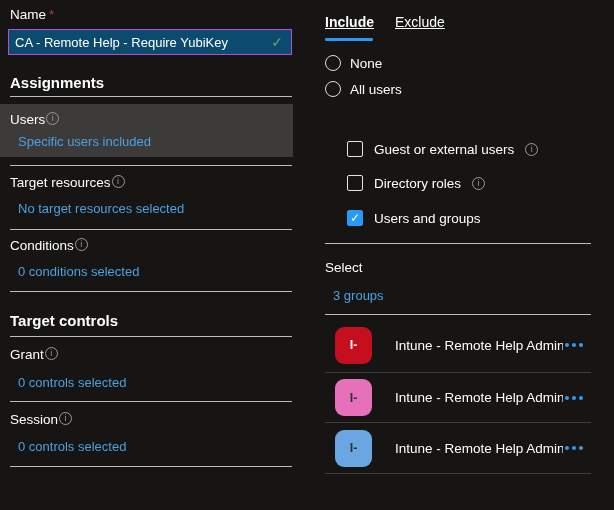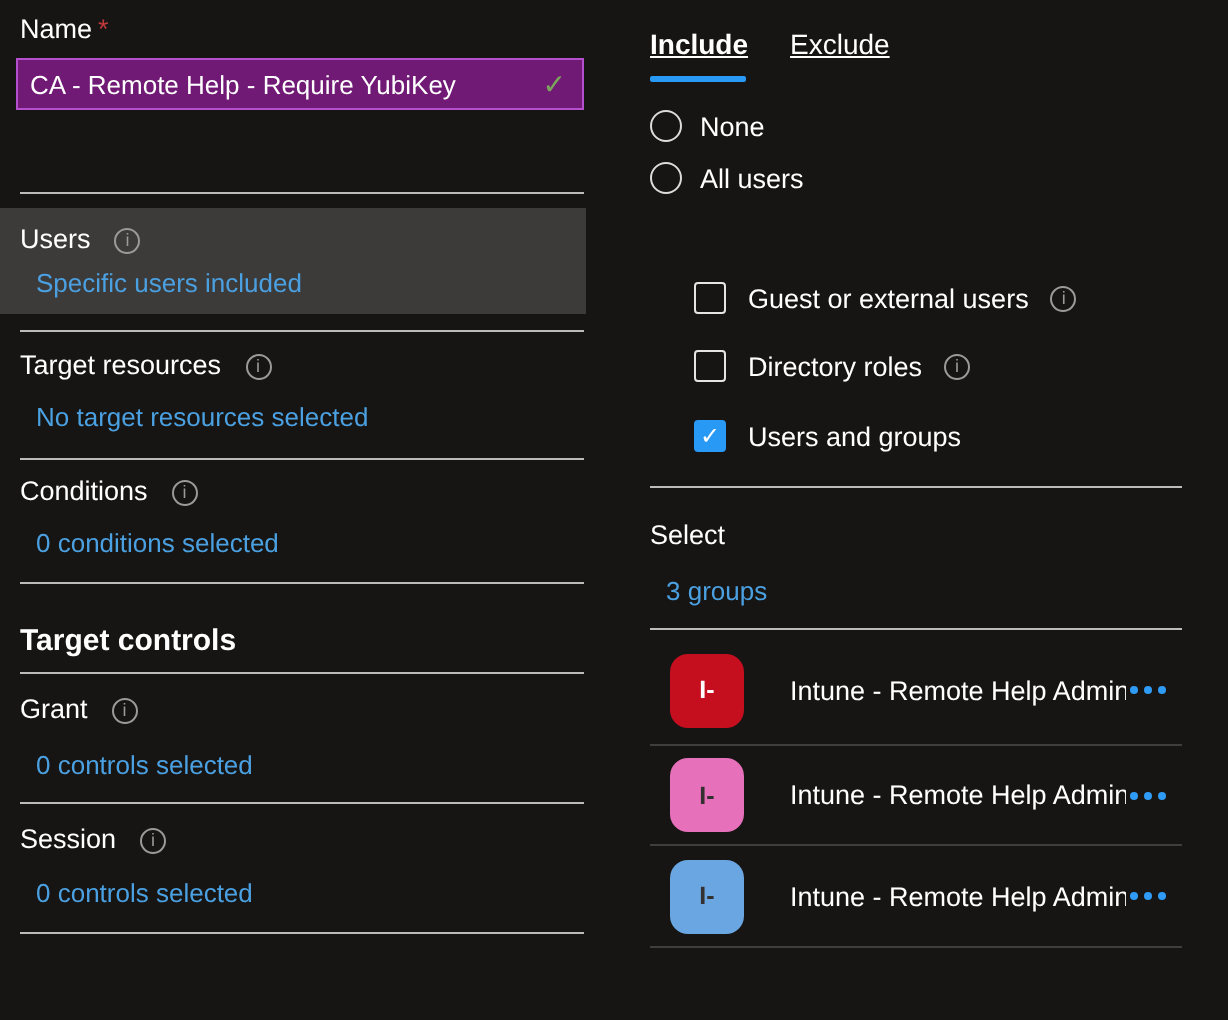--- a/index.html
+++ b/index.html
@@ -10,30 +10,30 @@
     background:#161513; color:#ffffff; overflow:hidden;
     font-size:13px;
     padding-left:16px;
   }
   
   .left-panel { position:absolute; left:0; top:0; width:300px; height:510px; }
   .field-label { position:absolute; left:10px; top:7px; font-size:13.5px; color:#ffffff; }
   .req { color:#c0393b; margin-left:3px; }
   .name-input-wrap {
     position:absolute; left:8px; top:29px; width:284px; height:26px;
-    border:1.5px solid #b44fd0; background:#701a75; display:flex; align-items:center;
+    border:1.5px solid #b44fd0; background:#0c4a6e; display:flex; align-items:center;
   }
   .name-input {
     flex:1; height:100%; background:transparent; border:none; outline:none;
     color:#ffffff; font-size:13px; padding:0 6px; font-family:"Liberation Sans", sans-serif;
   }
   .valid-check { color:#7ba55c; font-size:14px; padding-right:8px; }
   .sec-heading { position:absolute; left:10px; font-size:15px; font-weight:700; color:#ffffff; }
   .divider { position:absolute; left:10px; width:282px; height:1px; background:#bdbbb9; }
-  .lp-label-row { position:absolute; left:10px; display:flex; align-items:flex-end; gap:12px; }
+  .lp-label-row { position:absolute; left:10px; display:flex; align-items:flex-start; gap:1px; }
   .lp-label { font-size:13.5px; color:#ffffff; }
   .info-icon {
     width:13px; height:13px; border:1px solid #9c9a98; border-radius:50%;
     color:#9c9a98; font-size:9px; line-height:11px; text-align:center;
     display:inline-block; font-style:normal; cursor:pointer;
   }
   .blue-link { position:absolute; left:18px; color:#4ba0e1; font-size:13px; text-decoration:none; cursor:pointer; }
   .users-row { position:absolute; left:0; top:104px; width:293px; height:53px; background:#3c3b3a; cursor:pointer; }
   .users-row .lp-label-row { top:8px; }
   .users-row .blue-link { top:30px; }
@@ -84,20 +84,21 @@
 
     <div class="field-label">
       <span>Name</span><span class="req">*</span>
     </div>
 
     <div class="name-input-wrap">
       <input class="name-input" type="text" value="CA - Remote Help - Require YubiKey" style="">
       <span class="valid-check">✓</span>
     </div>
 
+    <div class="sec-heading" style="top:74px">Assignments</div>
     <div class="divider" style="top:96px"></div>
 
     <div class="users-row">
       <div class="lp-label-row">
         <span class="lp-label">Users</span>
         <i class="info-icon">i</i>
       </div>
       <a class="blue-link">Specific users included</a>
     </div>
     <div class="divider" style="top:165px"></div>

